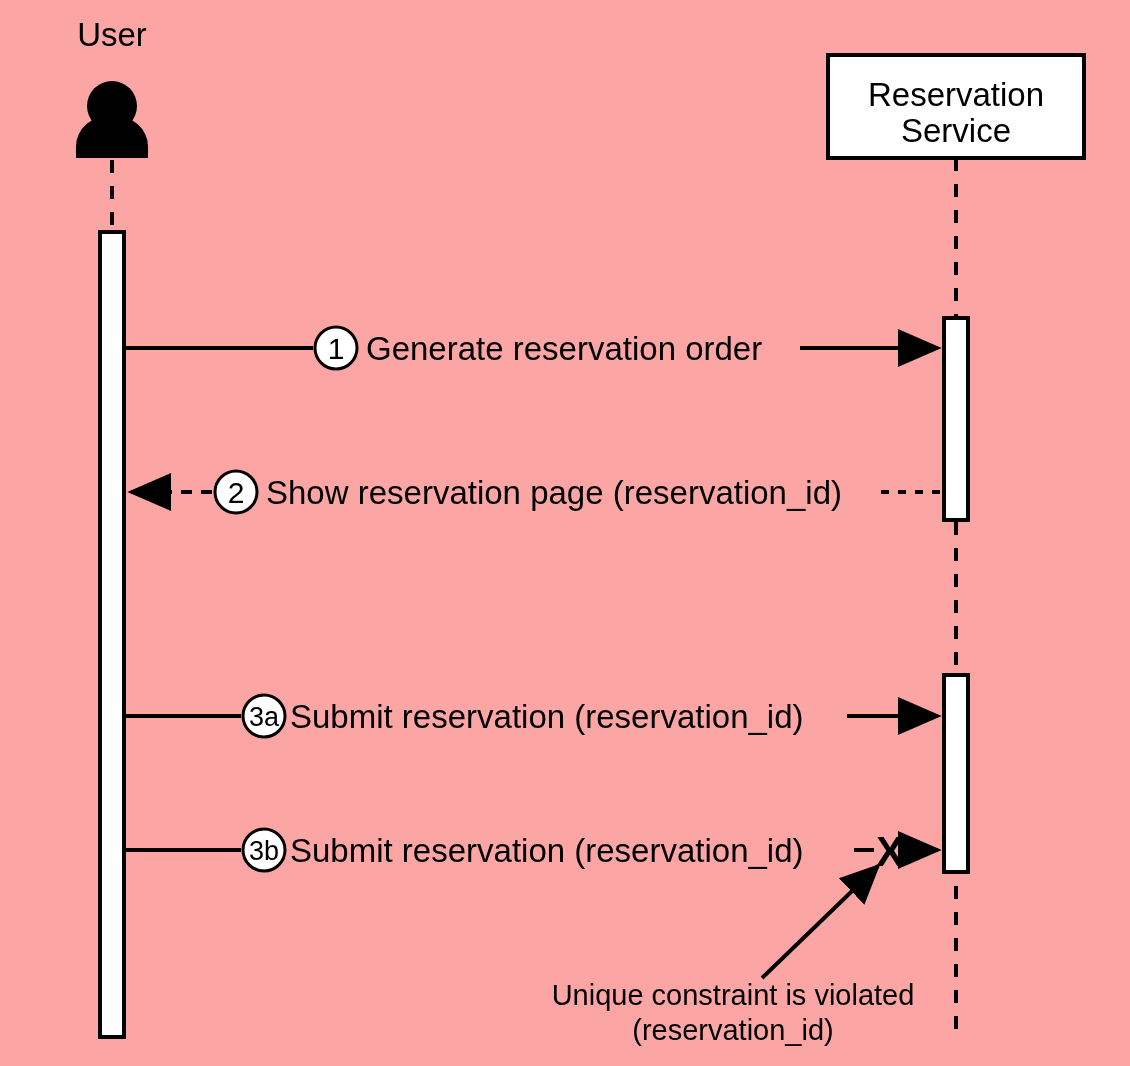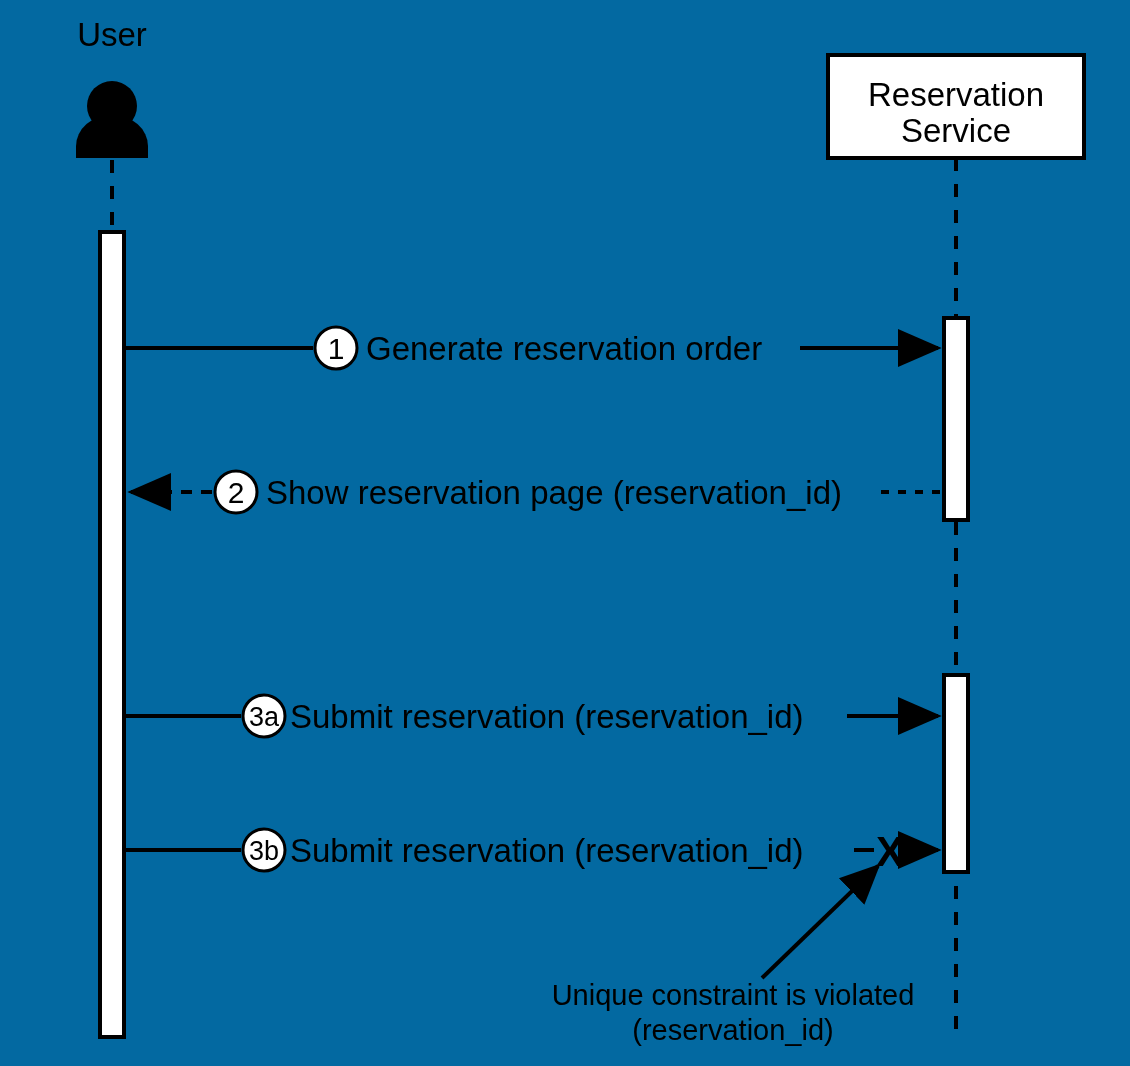--- a/index.html
+++ b/index.html
@@ -7,21 +7,21 @@
     padding: 0;
     background: #ffffff;
   }
   body {
     font-family: "Liberation Sans", sans-serif;
   }
   #diagram-root {
     position: relative;
     width: 1130px;
     height: 1066px;
-    background: #0369a1;
+    background: #fca5a5;
     overflow: hidden;
   }
   #diagram-svg {
     position: absolute;
     top: 0;
     left: 0;
     width: 1130px;
     height: 1066px;
   }
   .dgm-text {

